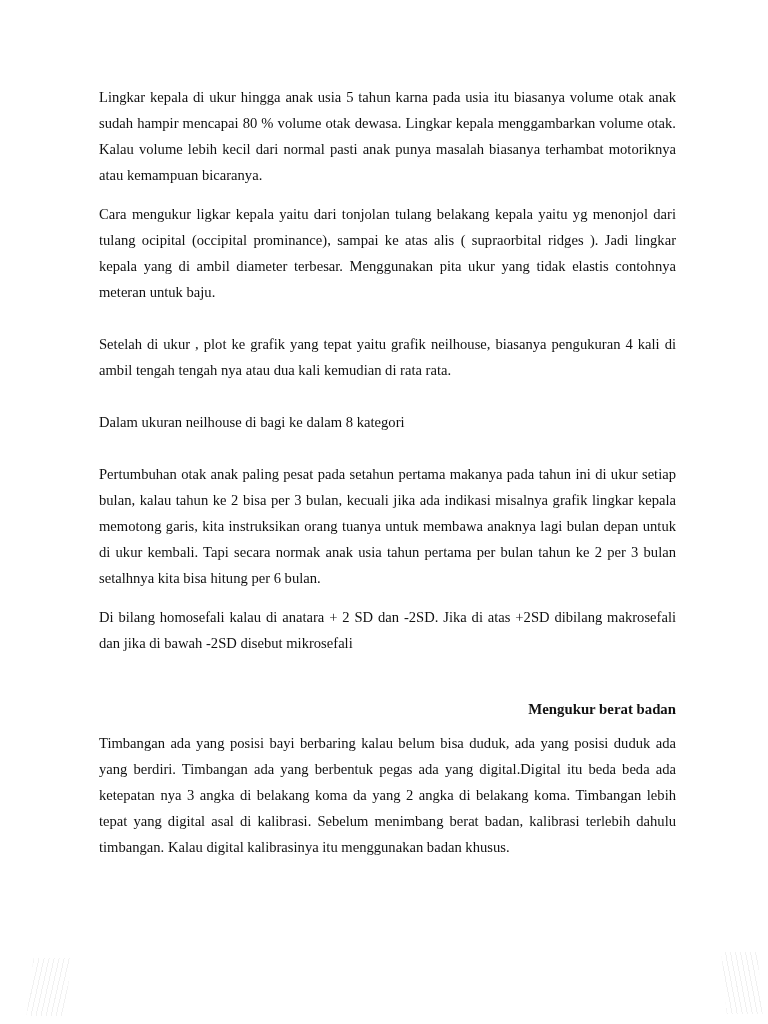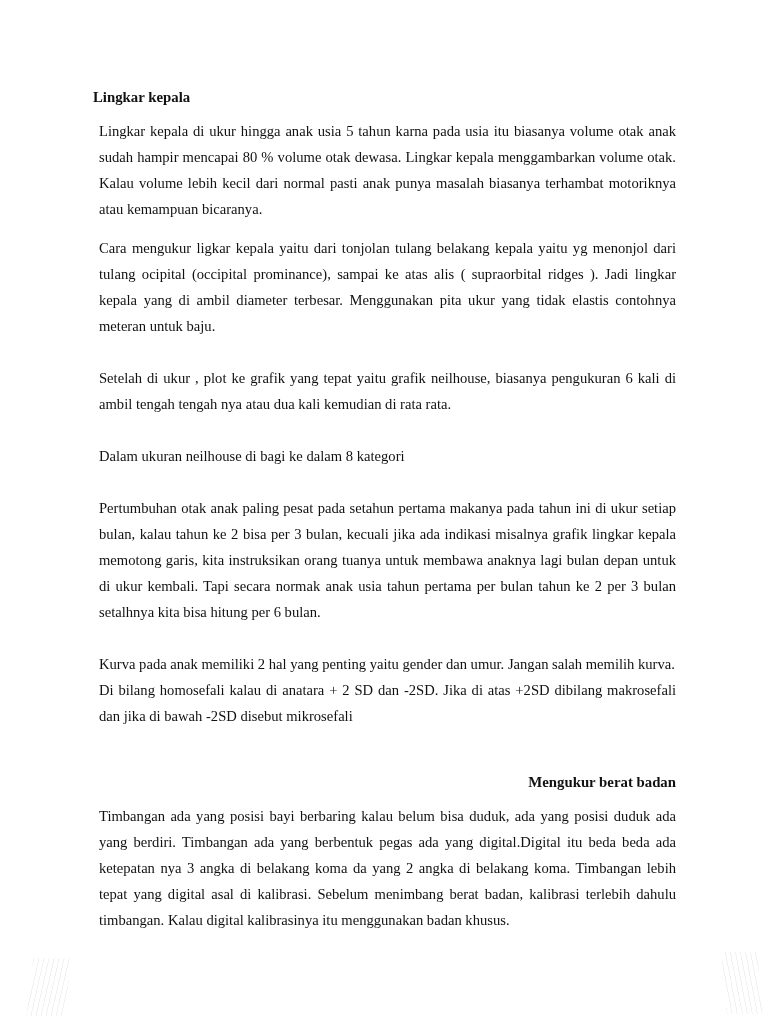--- a/index.html
+++ b/index.html
@@ -67,33 +67,31 @@
     background: repeating-linear-gradient(84deg, rgba(0,0,0,0.12) 0 1px, transparent 1px 5px);
     transform: skewX(5deg);
   }
 </style>
 </head>
 <body>
 
 <div class="page">
   <div class="content">
 
-    <h2 class="heading">Lingkar kepala</h2>
 
     <p class="para">Lingkar kepala di ukur hingga anak usia 5 tahun karna pada usia itu biasanya volume otak anak sudah hampir mencapai 80 % volume otak dewasa. Lingkar kepala menggambarkan volume otak. Kalau volume lebih kecil dari normal pasti anak punya masalah biasanya terhambat motoriknya atau kemampuan bicaranya.</p>
 
     <p class="para">Cara mengukur ligkar kepala yaitu dari tonjolan tulang belakang kepala yaitu yg menonjol dari tulang ocipital (occipital prominance), sampai ke atas alis ( supraorbital ridges ). Jadi lingkar kepala yang di ambil diameter terbesar.  Menggunakan pita ukur yang tidak elastis contohnya meteran untuk baju.</p>
 
-    <p class="para gap">Setelah di ukur , plot ke grafik yang tepat yaitu grafik neilhouse, biasanya pengukuran 6 kali di ambil tengah tengah nya atau dua kali kemudian di rata rata.</p>
+    <p class="para gap">Setelah di ukur , plot ke grafik yang tepat yaitu grafik neilhouse, biasanya pengukuran 4 kali di ambil tengah tengah nya atau dua kali kemudian di rata rata.</p>
 
     <p class="para gap">Dalam ukuran neilhouse di bagi ke dalam 8 kategori</p>
 
     <p class="para gap">Pertumbuhan otak anak paling pesat pada setahun pertama makanya pada tahun ini di ukur setiap bulan, kalau tahun ke 2 bisa per 3 bulan, kecuali jika ada indikasi misalnya grafik lingkar kepala memotong garis, kita instruksikan orang tuanya untuk membawa anaknya lagi bulan depan untuk di ukur kembali. Tapi secara normak anak usia tahun pertama per bulan tahun ke 2 per 3 bulan setalhnya kita bisa hitung per 6 bulan.</p>
 
-    <p class="para gap tight">Kurva pada anak memiliki 2 hal yang penting yaitu gender dan umur. Jangan salah memilih kurva.</p>
 
     <p class="para">Di bilang homosefali kalau di anatara + 2 SD dan -2SD. Jika di atas +2SD dibilang makrosefali dan jika di bawah -2SD disebut mikrosefali</p>
 
     <h2 class="heading heading2">Mengukur berat badan</h2>
 
     <p class="para">Timbangan ada yang posisi bayi berbaring kalau belum bisa duduk, ada yang posisi duduk ada yang berdiri. Timbangan ada yang berbentuk pegas ada yang digital.Digital itu beda beda ada ketepatan nya 3 angka di belakang koma da yang 2 angka di belakang koma. Timbangan lebih tepat yang digital asal di kalibrasi. Sebelum menimbang berat badan, kalibrasi terlebih dahulu timbangan. Kalau digital kalibrasinya itu menggunakan badan khusus.</p>
 
   </div>
 
   <div class="artifact artifact-left"></div>

